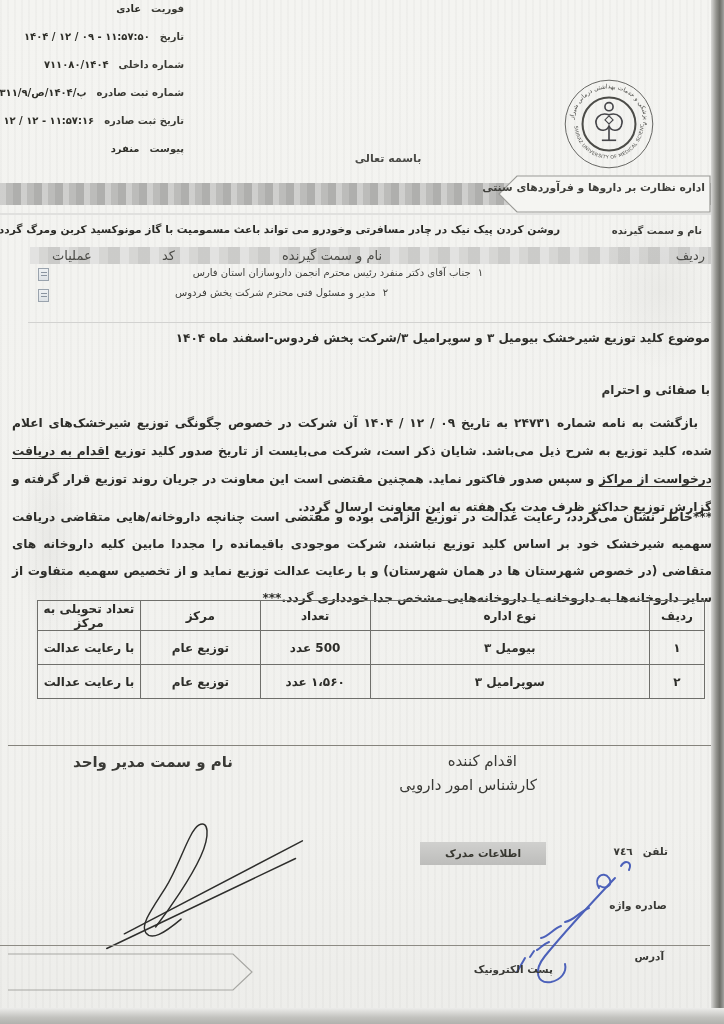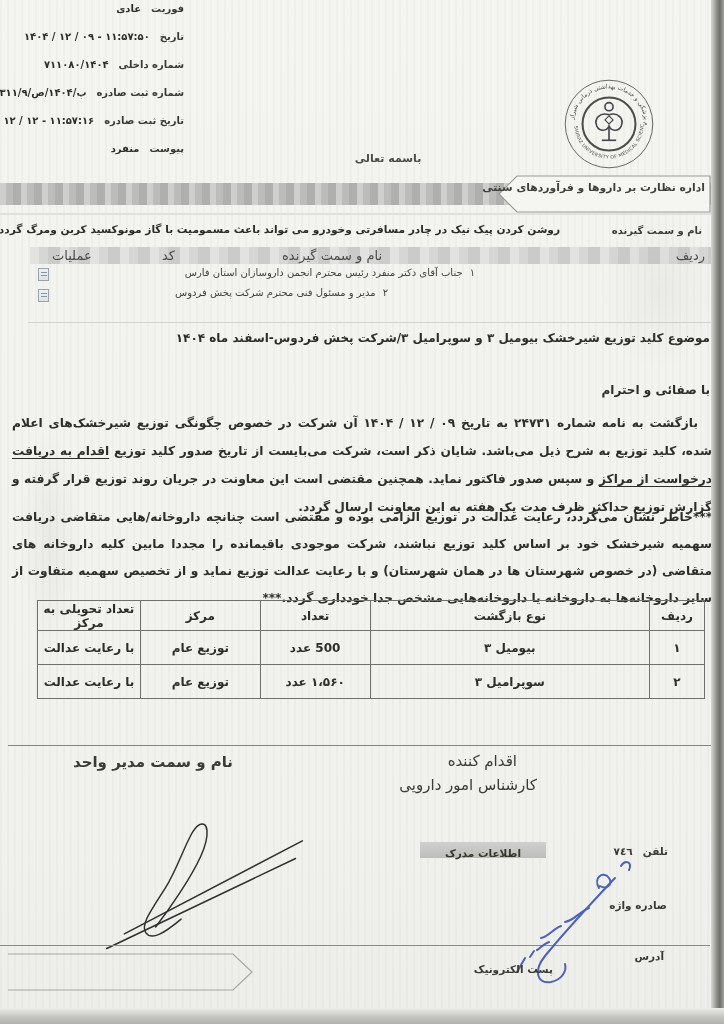--- a/index.html
+++ b/index.html
@@ -81,21 +81,21 @@
   .c-radif{width:55px;}  .c-type{width:280px;} .c-qty{width:110px;}
   .c-center{width:120px;} .c-deliv{width:103px;}
 
   .rule-mid{position:absolute;left:8px;right:8px;top:745px;height:1px;background:#85837c;}
 
   .lab{position:absolute;direction:rtl;white-space:nowrap;font-size:15px;color:#3a3a36;}
   .bold{font-weight:700;}
   .mgr-name{position:absolute;left:98px;top:772px;width:244px;direction:rtl;text-align:center;
     font-size:10.5px;font-weight:700;color:#2d2d29;line-height:17px;}
 
-  .doc-info{position:absolute;left:420px;top:842px;width:126px;height:16px;line-height:23px;
+  .doc-info{position:absolute;left:420px;top:842px;width:126px;height:23px;line-height:23px;
     text-align:center;direction:rtl;font-size:10.5px;font-weight:700;color:#36362f;
     background:linear-gradient(#d0d0ce,#bdbdbb);}
 
   .frow{position:absolute;direction:rtl;display:flex;gap:10px;font-size:10.5px;
     font-weight:600;color:#3a3a36;white-space:nowrap;}
 
   .rule-low{position:absolute;left:0;right:14px;top:945px;height:1px;background:#8d8b84;}
 
   .sig-black{position:absolute;left:95px;top:810px;}
   .stamp-blue{position:absolute;left:503px;top:856px;}
@@ -176,41 +176,41 @@
   <div class="recv-label">نام و سمت گیرنده</div>
   <div class="notice">روشن کردن پیک نیک در چادر مسافرتی وخودرو می تواند باعث مسمومیت با گاز مونوکسید کربن ومرگ گردد.</div>
 
   <div class="rband">
     <span class="rh-radif">ردیف</span>
     <span class="rh-name">نام و سمت گیرنده</span>
     <span class="rh-code">کد</span>
     <span class="rh-ops">عملیات</span>
   </div>
 
-  <div class="rrow" style="right:249px;top:267px">
+  <div class="rrow" style="right:241px;top:267px">
     <span class="rno">۱</span><span>جناب آقای دکتر منفرد رئیس محترم انجمن داروسازان استان فارس</span>
   </div>
   <div class="rrow" style="right:336px;top:287px">
     <span class="rno">۲</span><span>مدیر و مسئول فنی محترم شرکت پخش فردوس</span>
   </div>
   <div class="op-icon" style="left:38px;top:268px"></div>
   <div class="op-icon" style="left:38px;top:289px"></div>
   <div class="tbl-bottom"></div>
 
   <div class="subject">موضوع کلید توزیع شیرخشک بیومیل ۳ و سوپرامیل ۳/شرکت پخش فردوس-اسفند ماه ۱۴۰۴</div>
 
   <div class="salutation">با صفائی و احترام</div>
   <p class="para p1"><span>بازگشت به نامه شماره ۲۴۷۳۱ به تاریخ ۰۹ / ۱۲ / ۱۴۰۴ آن شرکت در خصوص چگونگی توزیع شیرخشک‌های اعلام شده، کلید توزیع به شرح ذیل می‌باشد. شایان ذکر است، شرکت می‌بایست از تاریخ صدور کلید توزیع </span><span class="ul">اقدام به دریافت درخواست از مراکز</span><span> و سپس صدور فاکتور نماید. همچنین مقتضی است این معاونت در جریان روند توزیع قرار گرفته و گزارش توزیع حداکثر ظرف مدت یک هفته به این معاونت ارسال گردد.</span></p>
   <p class="para p2">***خاطر نشان می‌گردد، رعایت عدالت در توزیع الزامی بوده و مقتضی است چنانچه داروخانه/هایی متقاضی دریافت سهمیه شیرخشک خود بر اساس کلید توزیع نباشند، شرکت موجودی باقیمانده را مجددا مابین کلیه داروخانه های متقاضی (در خصوص شهرستان ها در همان شهرستان) و با رعایت عدالت توزیع نماید و از تخصیص سهمیه متفاوت از سایر داروخانه‌ها به داروخانه یا داروخانه‌هایی مشخص جدا خودداری گردد.***</p>
 
   <table class="dist">
     <tbody>
         <tr>
       <th class="c-radif">ردیف</th>
-      <th class="c-type">نوع بازگشت</th>
+      <th class="c-type">نوع اداره</th>
       <th class="c-qty">تعداد</th>
       <th class="c-center">مرکز</th>
       <th class="c-deliv">تعداد تحویلی به مرکز</th>
     </tr>
     <tr>
       <td>۱</td>
       <td>بیومیل ۳</td>
       <td>500 عدد</td>
       <td>توزیع عام</td>
       <td>با رعایت عدالت</td>

